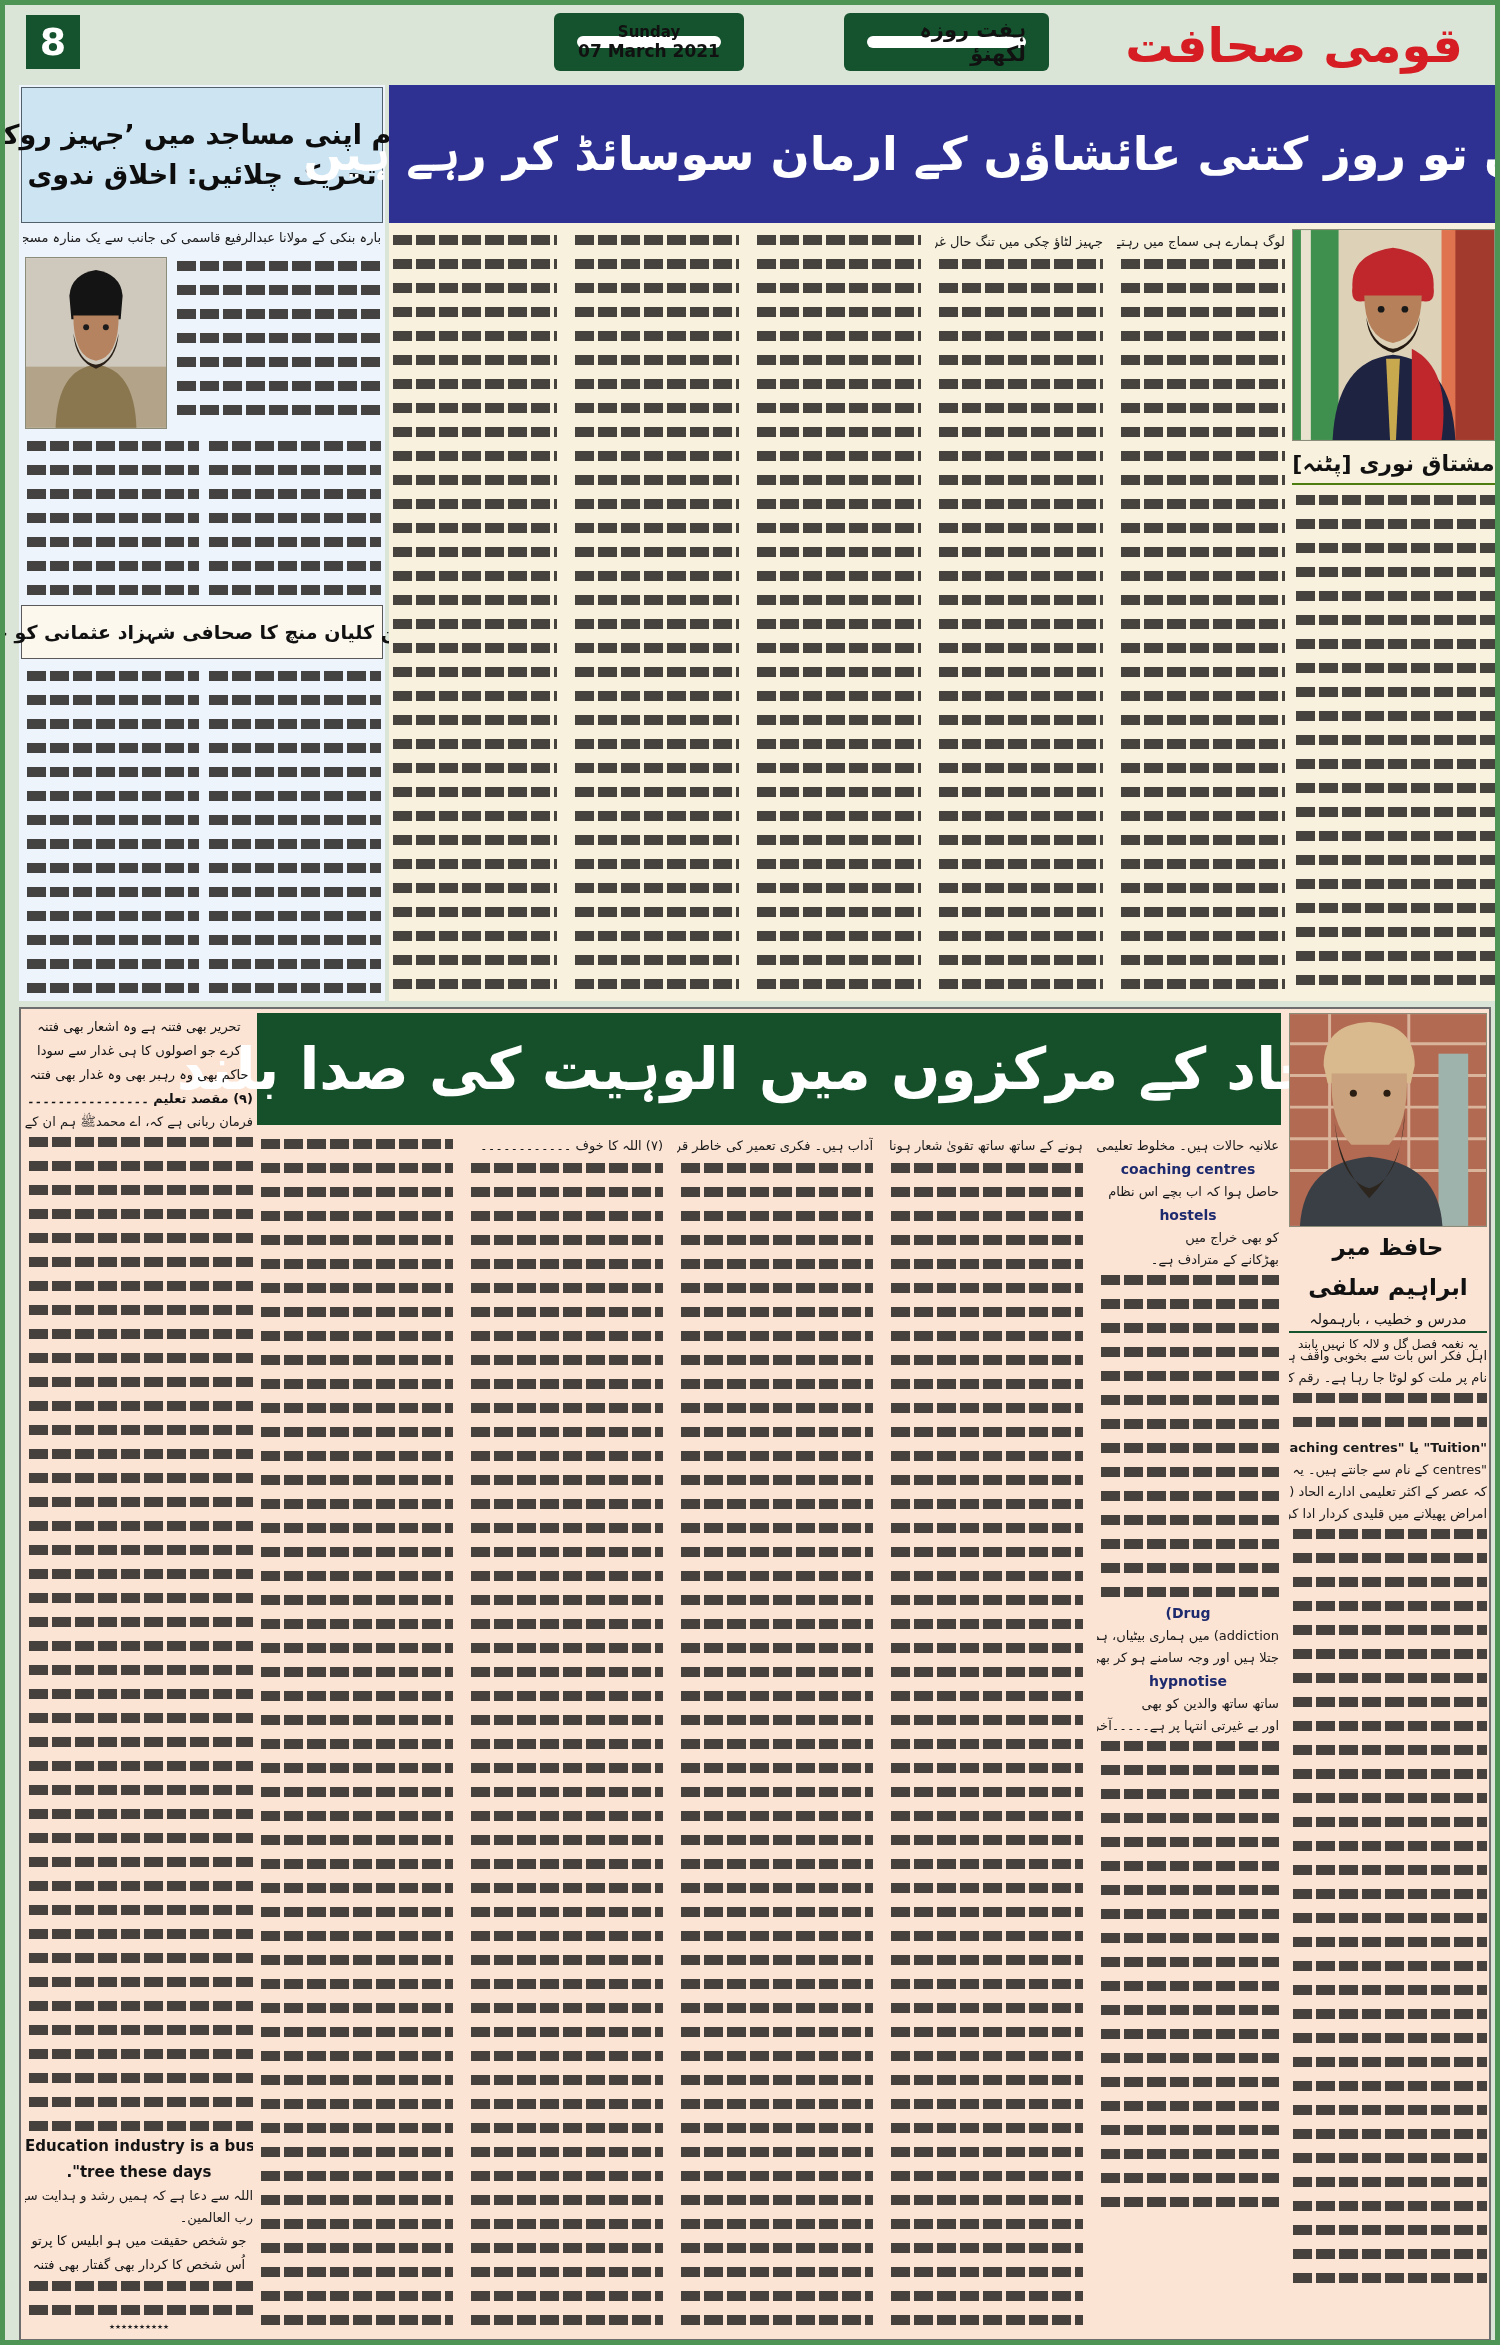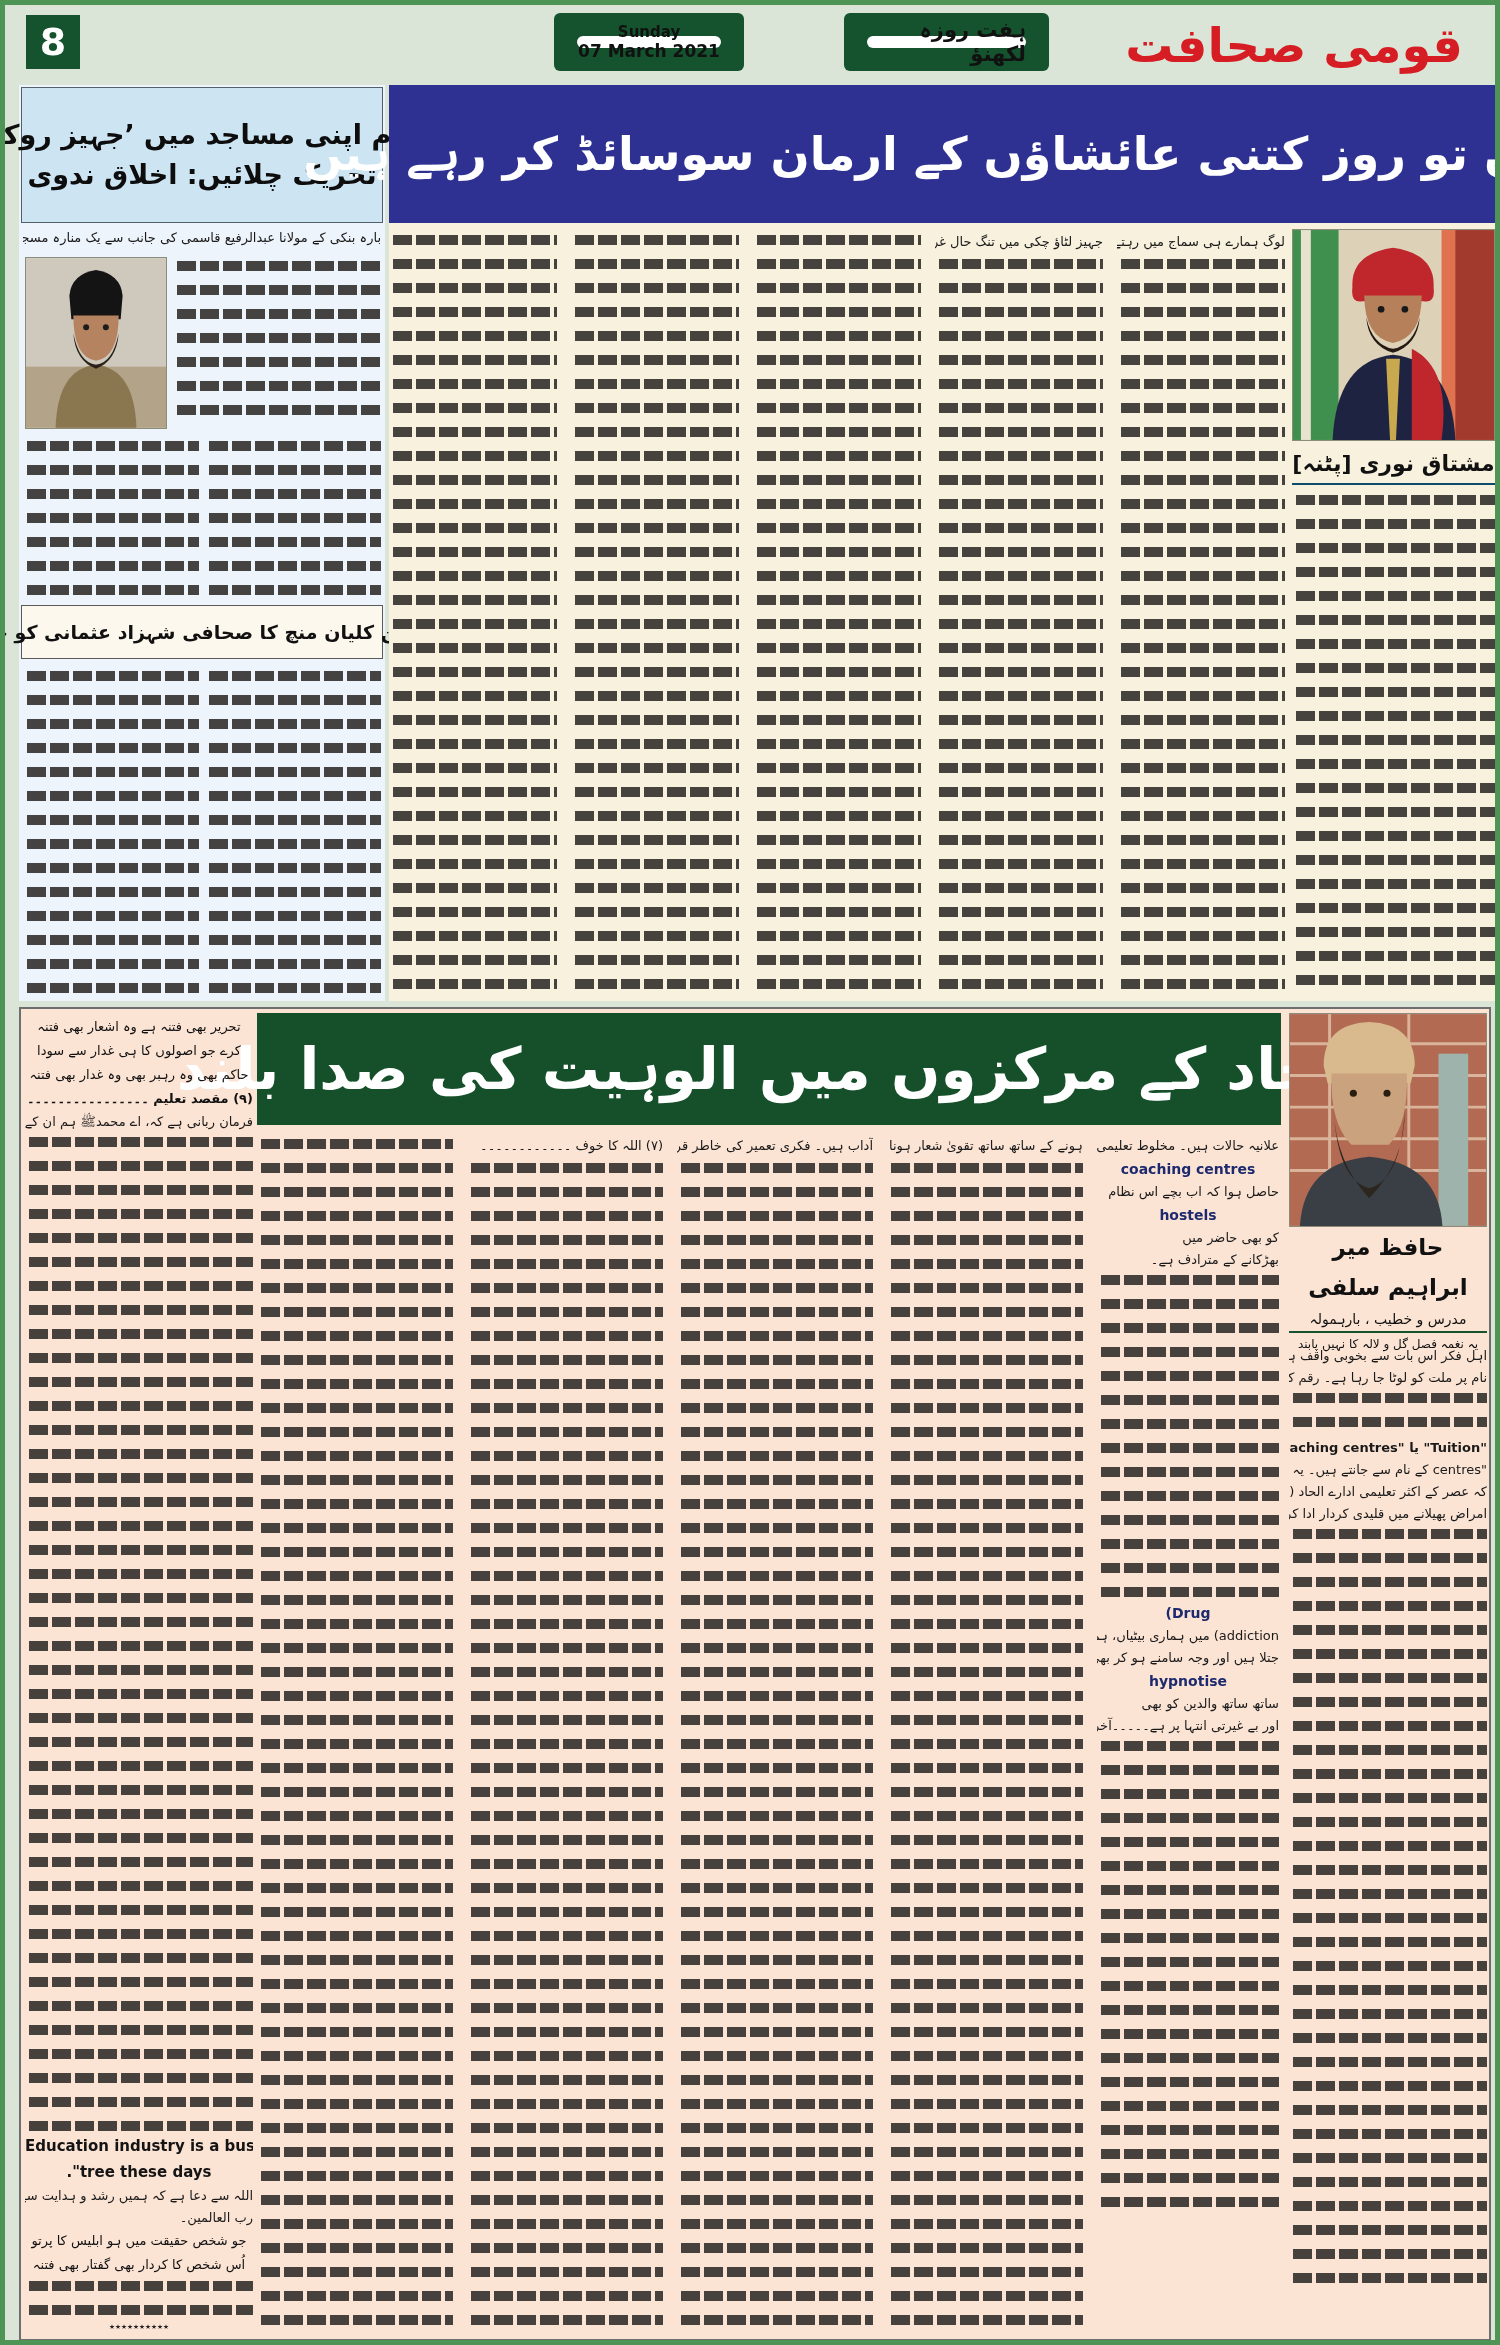--- a/index.html
+++ b/index.html
@@ -53,21 +53,21 @@
   .artL-sub { position:absolute; left:2px; top:520px; width:362px; height:54px; background:#fdf8ee;
               border:1px solid #5a5a5a; display:flex; align-items:center; justify-content:center; }
   .artL-sub div { direction:rtl; font-size:19px; font-weight:bold; color:#111; white-space:nowrap; }
 
   
   .artM { position:absolute; left:384px; top:80px; width:1110px; height:916px; background:#f7f1dd; }
   .banner-blue { position:absolute; left:0; top:0; width:1110px; height:138px; background:#2e3192;
                  display:flex; align-items:center; justify-content:center; }
   .banner-blue div { color:#fff; direction:rtl; font-size:46px; font-weight:bold; white-space:nowrap; }
   .photo-frame { border:1px solid #8c8c7a; background:#ddd; }
-  .capM { position:absolute; left:903px; top:358px; width:203px; height:42px; border-bottom:2px solid #0c4a6e;
+  .capM { position:absolute; left:903px; top:358px; width:203px; height:42px; border-bottom:2px solid #4d7c0f;
           display:flex; align-items:center; justify-content:center; background:#f7f1dd;}
   .capM div { direction:rtl; font-size:22px; font-weight:bold; color:#111; }
 
   
   .artB { position:absolute; left:14px; top:1002px; width:1472px; height:1334px;
           background:#fce4d5; border:2px solid #6e6e6e; }
   .banner-green { position:absolute; left:236px; top:4px; width:1024px; height:112px; background:#15502a;
                   display:flex; align-items:center; justify-content:center; }
   .banner-green div { color:#fff; direction:rtl; font-size:58px; font-weight:bold; white-space:nowrap; }
   .capB { position:absolute; left:1268px; top:218px; width:198px; background:#fce4d5; text-align:center; }
@@ -225,21 +225,21 @@
     <div class="abs" style="left:866px;top:126px;width:196px;">
       <div class="uline">ہونے کے ساتھ ساتھ تقویٰ شعار ہونا لازمی ہے۔ والد سے زیادہ</div>
     </div>
     <div class="greek gp abs" style="left:866px;top:150px;width:196px;height:1172px;"></div>
 
     <div class="abs" style="left:1076px;top:126px;width:182px;height:1196px;">
       <div class="uline">علانیہ حالات ہیں۔ مخلوط تعلیمی</div>
       <div class="enline">coaching centres</div>
       <div class="uline">حاصل ہوا کہ اب بچے اس نظام</div>
       <div class="enline">hostels</div>
-      <div class="uline">کو بھی حاضر میں</div>
+      <div class="uline">کو بھی خراج میں</div>
       <div class="uline">بھڑکانے کے مترادف ہے۔</div>
       <div class="greek gp" style="width:182px;height:330px;"></div>
       <div class="enline">(Drug</div>
       <div class="uline">addiction) میں ہماری بیٹیاں، ہماری</div>
       <div class="uline">جتلا ہیں اور وجہ سامنے ہو کر بھی ہم</div>
       <div class="enline">hypnotise</div>
       <div class="uline">ساتھ ساتھ والدین کو بھی</div>
       <div class="uline">اور بے غیرتی انتہا پر ہے۔۔۔۔۔آخر</div>
       <div class="greek gp" style="width:182px;height:470px;"></div>
     </div>

